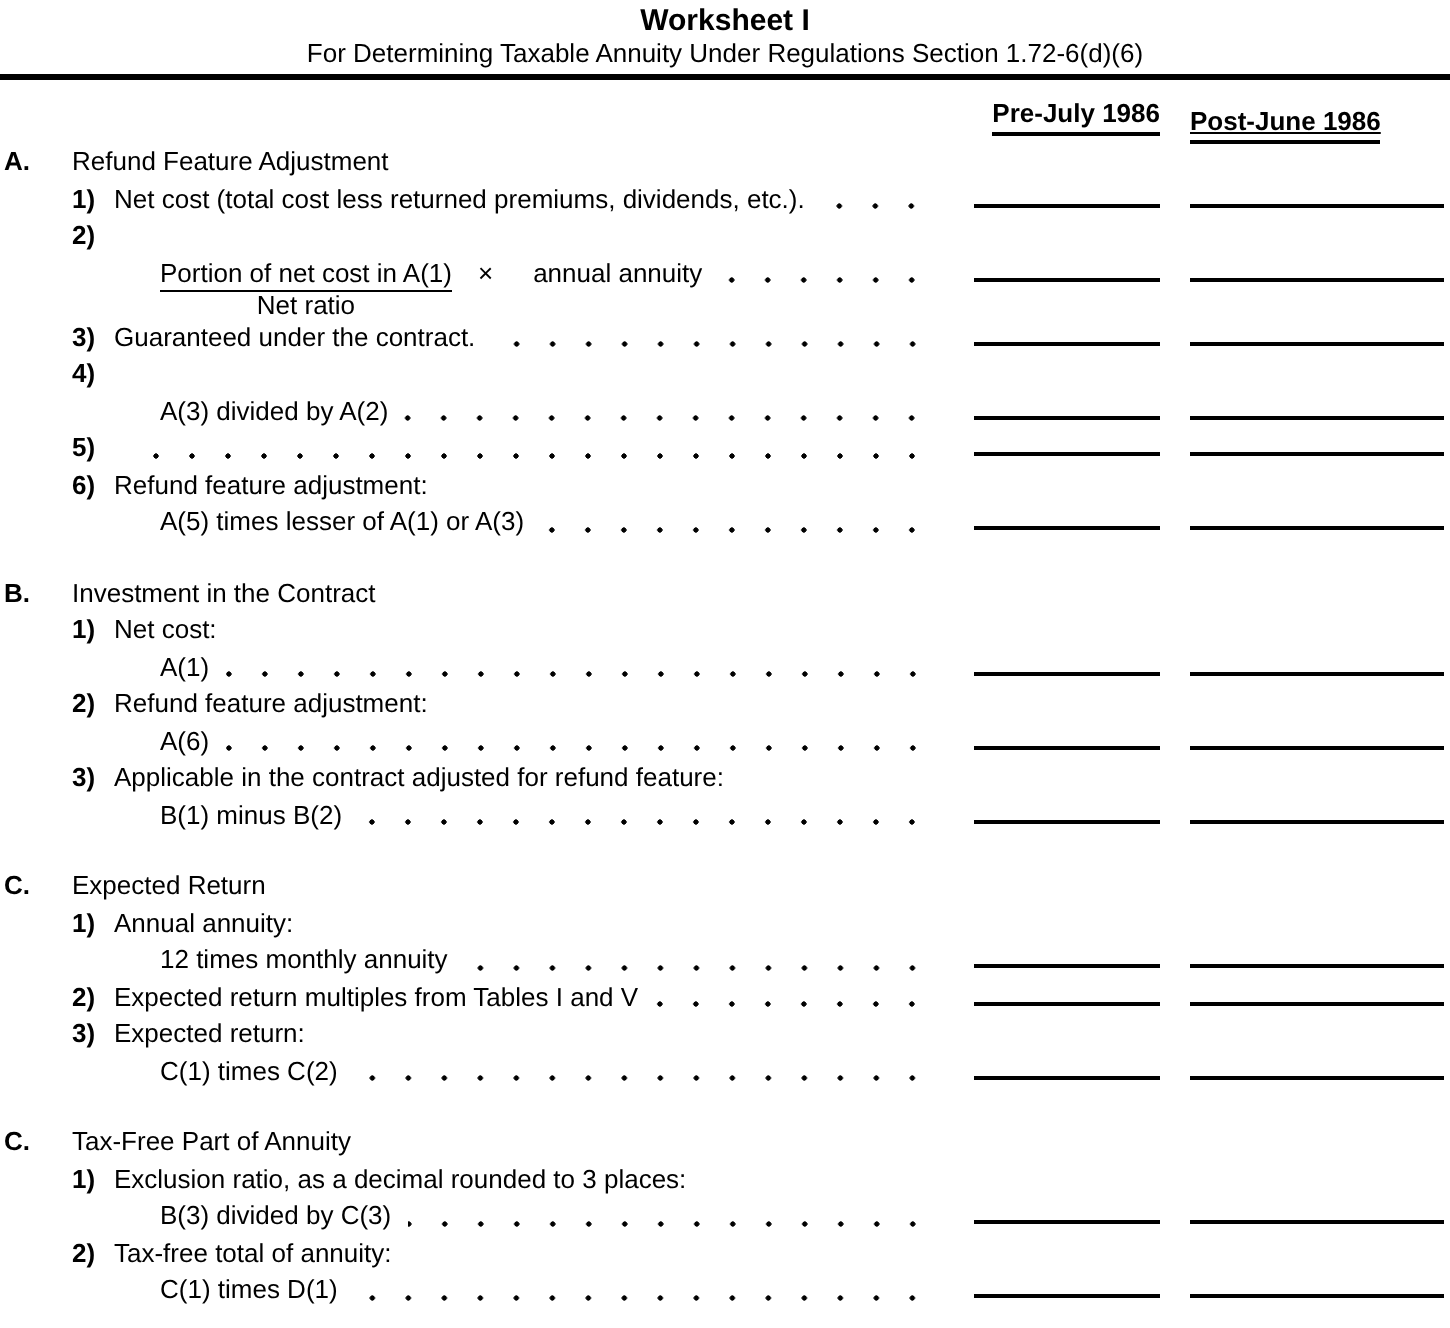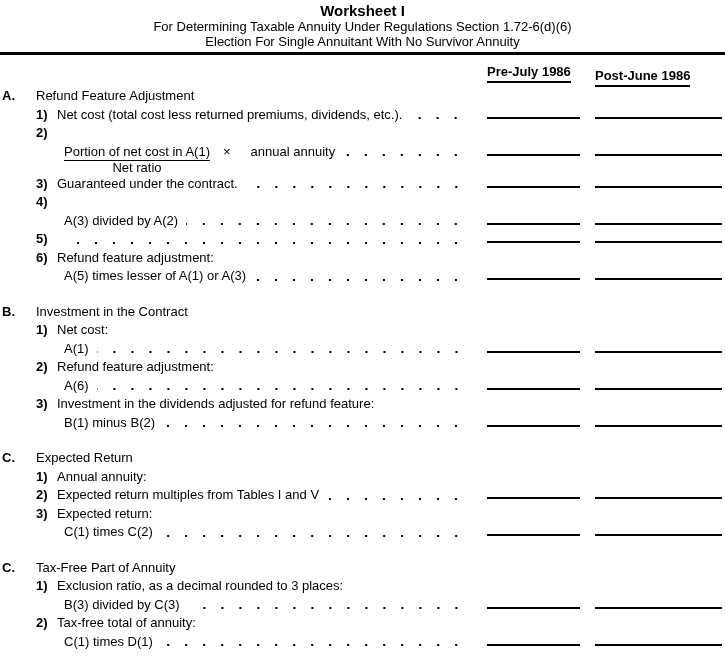--- a/index.html
+++ b/index.html
@@ -12,38 +12,38 @@
     font-size:13px; padding-top:2px;
   }
   .doc-header{ text-align:center; }
   .title{ font-size:15px; font-weight:bold; line-height:17px; }
   .sub{ font-size:13px; line-height:15px; }
   .top-rule{ height:0; border-top:3px solid var(--ink); margin-top:3px; }
   .col-headers{
     display:flex; justify-content:flex-end; align-items:flex-end;
     margin-top:9px; padding-right:3px;
   }
-  .col-cell1{ width:93px; display:flex; justify-content:flex-start; flex:none; }
+  .col-cell1{ width:93px; display:flex; justify-content:flex-end; flex:none; }
   .col-gapc{ width:15px; flex:none; }
-  .col-cell2{ width:127px; flex:none; }
+  .col-cell2{ width:127px; flex:none;text-decoration:underline; }
   .col-label{
     font-weight:bold; white-space:nowrap;
     border-bottom:2px solid var(--ink); padding-bottom:2px;
   }
   .worksheet{ margin-top:4px; }
   .section + .section{ margin-top:17px; }
   .row{
     display:flex; align-items:flex-start;
     line-height:18.5px; padding-right:3px; white-space:nowrap;
   }
   .section-row{ position:relative; padding-left:36px; }
   .letter{ position:absolute; left:2px; top:0; font-weight:bold; }
   .item-row{ padding-left:36px; }
   .num{ font-weight:bold; width:21px; flex:none; }
-  .sub-row{ padding-left:64px; }
+  .sub-row{ padding-left:80px; }
   .lbl{ flex:none; }
   .leader{
     flex:1 1 auto; min-width:16px; height:18.5px;
     margin:0 22px 0 8px;
     background-image:radial-gradient(circle,var(--ink) 1.2px,transparent 1.45px);
     background-size:18px 6px; background-repeat:repeat-x;
     background-position:right bottom 3px;
   }
   .blank{ height:13px; border-bottom:2px solid var(--ink); flex:none; }
   .blank1{ width:93px; }
@@ -54,21 +54,20 @@
   .denom{ line-height:14px; }
   .mult{ margin:0 20px 0 13px; flex:none; }
 </style>
 </head>
 <body>
 
 <div class="page">
   <div class="doc-header">
     <div class="title">Worksheet I</div>
     <div class="sub">For Determining Taxable Annuity Under Regulations Section 1.72-6(d)(6)</div>
-    <div class="sub">Election For Single Annuitant With No Survivor Annuity</div>
   </div>
   <div class="top-rule"></div>
 
   <div class="col-headers">
     <div class="col-cell1">
       <span class="col-label">Pre-July 1986</span>
     </div>
     <div class="col-gapc"></div>
     <div class="col-cell2">
       <span class="col-label">Post-June 1986</span>
@@ -163,39 +162,46 @@
         </div>
         <div class="row sub-row">
           <span class="lbl">A(6)</span>
           <span class="leader"></span>
           <span class="blank blank1"></span>
           <span class="gap"></span>
           <span class="blank blank2"></span>
         </div>
         <div class="row item-row">
           <span class="num">3)</span>
-          <span class="lbl">Investment in the dividends adjusted for refund feature:</span>
+          <span class="lbl">Applicable in the contract adjusted for refund feature:</span>
         </div>
         <div class="row sub-row">
           <span class="lbl">B(1) minus B(2)</span>
           <span class="leader"></span>
           <span class="blank blank1"></span>
           <span class="gap"></span>
           <span class="blank blank2"></span>
         </div>
       </section>
       <section class="section">
         <div class="row section-row">
           <span class="letter">C.</span>
           <span class="lbl">Expected Return</span>
         </div>
         <div class="row item-row">
           <span class="num">1)</span>
           <span class="lbl">Annual annuity:</span>
         </div>
+        <div class="row sub-row">
+          <span class="lbl">12 times monthly annuity</span>
+          <span class="leader"></span>
+          <span class="blank blank1"></span>
+          <span class="gap"></span>
+          <span class="blank blank2"></span>
+        </div>
         <div class="row item-row">
           <span class="num">2)</span>
           <span class="lbl">Expected return multiples from Tables I and V</span>
           <span class="leader"></span>
           <span class="blank blank1"></span>
           <span class="gap"></span>
           <span class="blank blank2"></span>
         </div>
         <div class="row item-row">
           <span class="num">3)</span>

